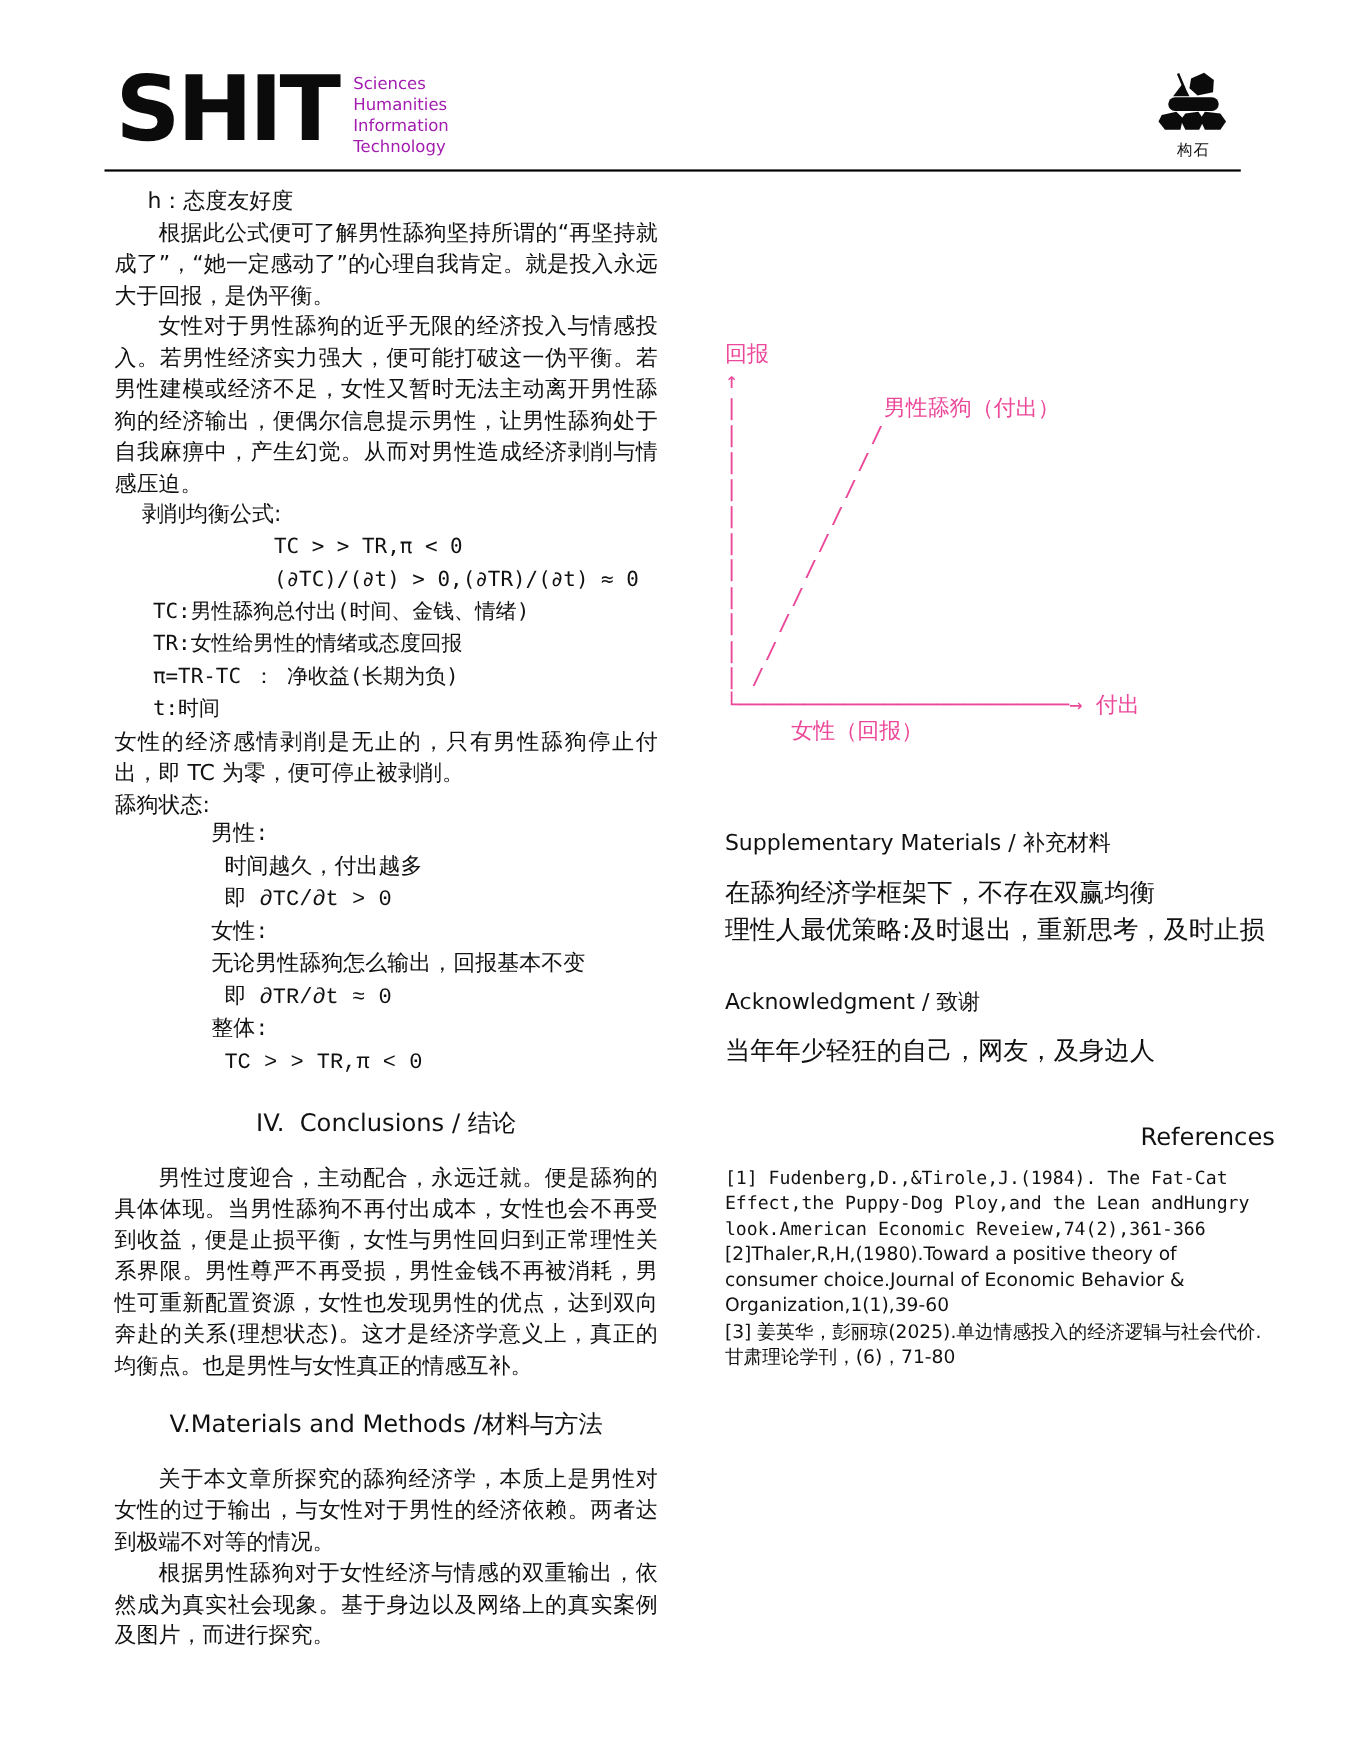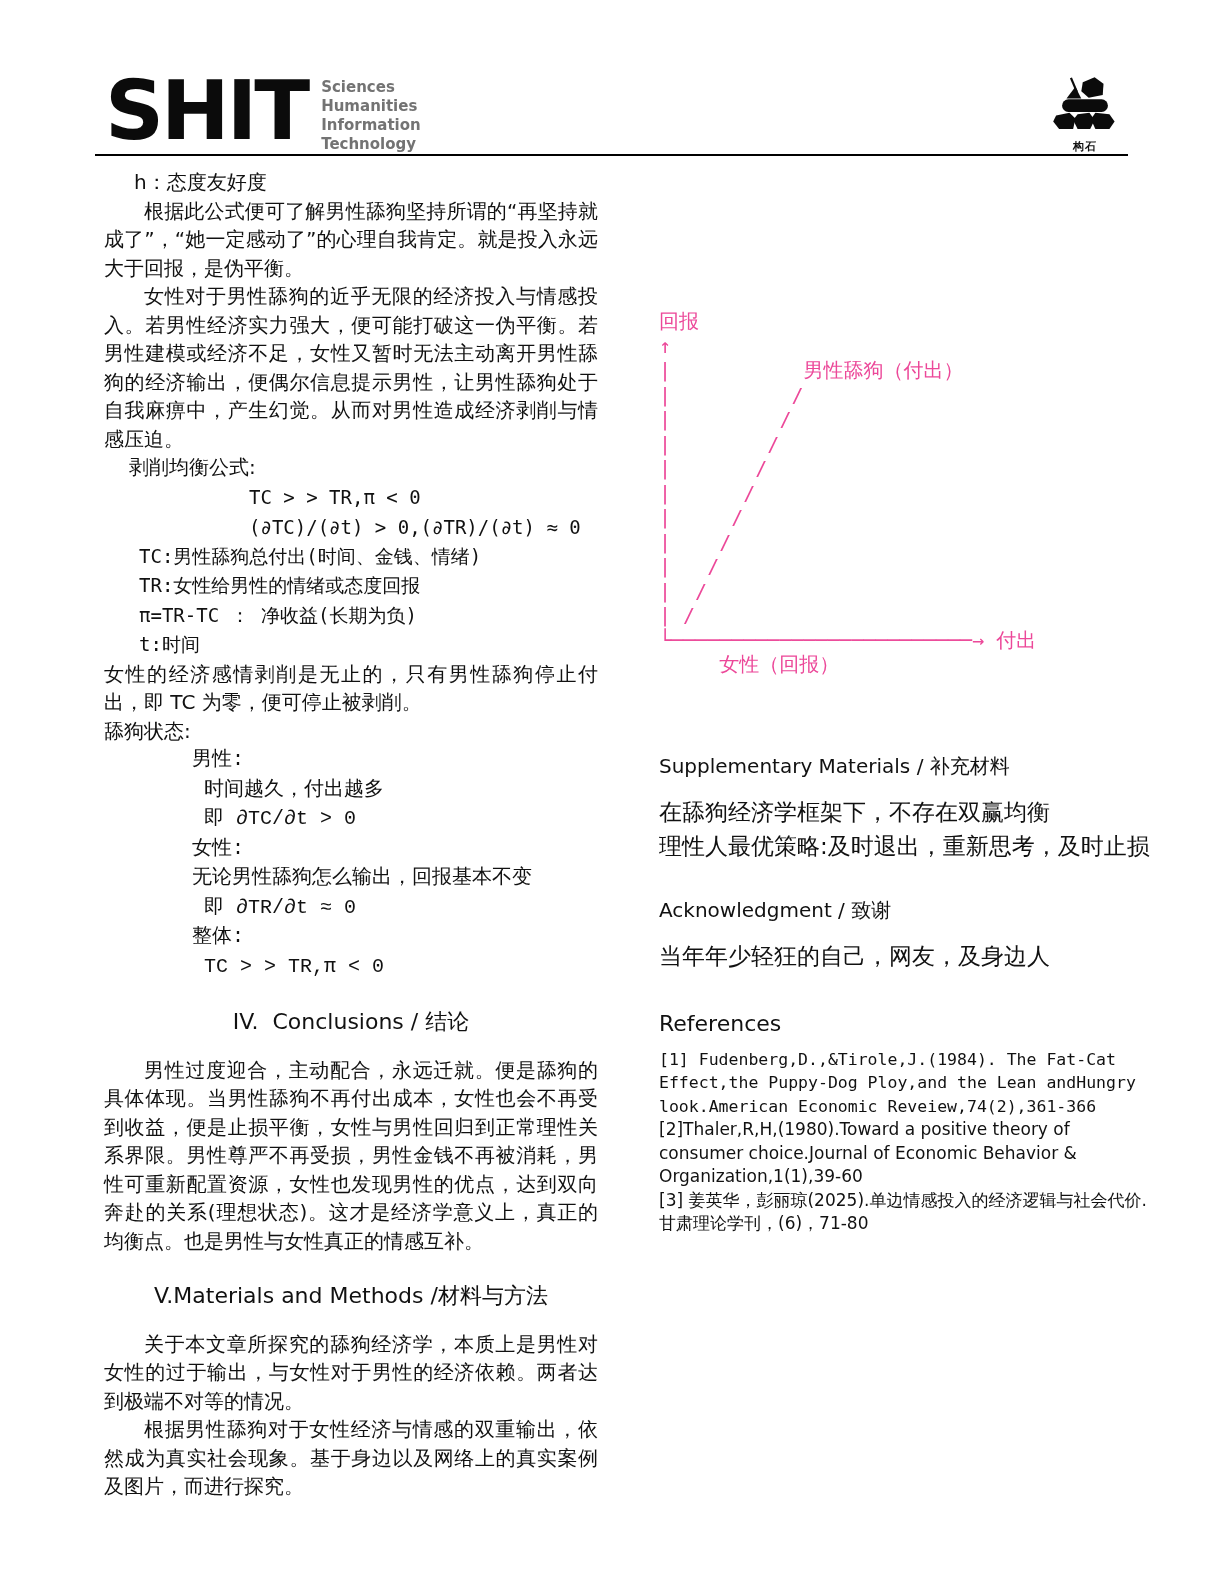--- a/index.html
+++ b/index.html
@@ -9,32 +9,32 @@
     width:1224px; height:1584px;
     margin:0 auto;
     background:#ffffff;
     color:#111111;
     font-family:"DejaVu Sans","Liberation Sans",sans-serif;
     overflow:hidden;
   }
   
   .header {
     position:absolute; top:60px; left:105px; right:96px;
-    display:flex; justify-content:space-between; align-items:flex-start;margin-top:11px;
+    display:flex; justify-content:space-between; align-items:flex-start;
   }
   .brand { display:flex; align-items:flex-start; }
   .acronym {
     font-size:82px; font-weight:900; letter-spacing:-3px;
     line-height:80px; color:#0b0b0b;
   }
   .words { margin-left:14px; padding-top:7px; }
-  .words div { font-size:15px; font-weight:700; line-height:19px; color:#737373; }
+  .words div { font-size:15px; font-weight:400; line-height:19px; color:#a21caf; }
   .publisher { width:86px; text-align:center; margin-top:2px; }
   .publisher svg { display:block; margin:0 auto; }
-  .publisher-name { font-size:11px; font-weight:700; margin-top:0; letter-spacing:1px; }
+  .publisher-name { font-size:14px; font-weight:400; margin-top:0; letter-spacing:1px; }
   .rule {
     position:absolute; top:154px; left:95px; width:1033px;
     border-top:2.5px solid #000;
   }
   
   .main { position:absolute; top:168px; left:104px; display:flex; }
   .col-left  { width:494px; font-size:20px; line-height:28.5px; }
   .col-right { width:500px; margin-left:61px; }
 
   
@@ -62,22 +62,22 @@
   .figure-pre {
     margin-top:141px;
     font-family:"DejaVu Sans Mono","Liberation Mono",monospace;
     font-size:20px; line-height:24.5px; white-space:pre; color:#ec4899;
   }
   .supp-block { margin-top:76px; }
   .sub-heading { font-size:20px; font-weight:400; margin-bottom:15px; }
   .big-line { font-size:23px; line-height:34px; }
   .ack-block { margin-top:34px; }
   .refs-heading {
-    text-align:left; font-size:22px; font-weight:400;
-    margin-top:38px; margin-bottom:12px;
+    text-align:right; font-size:22px; font-weight:400;
+    margin-top:49px; margin-bottom:12px;
   }
   .ref { font-size:17px; line-height:23.5px; text-align:left; }
   .ref.mono {
     font-family:"DejaVu Sans Mono","Liberation Mono",monospace;
     font-size:16.5px;
   }
 </style>
 </head>
 <body>
 

